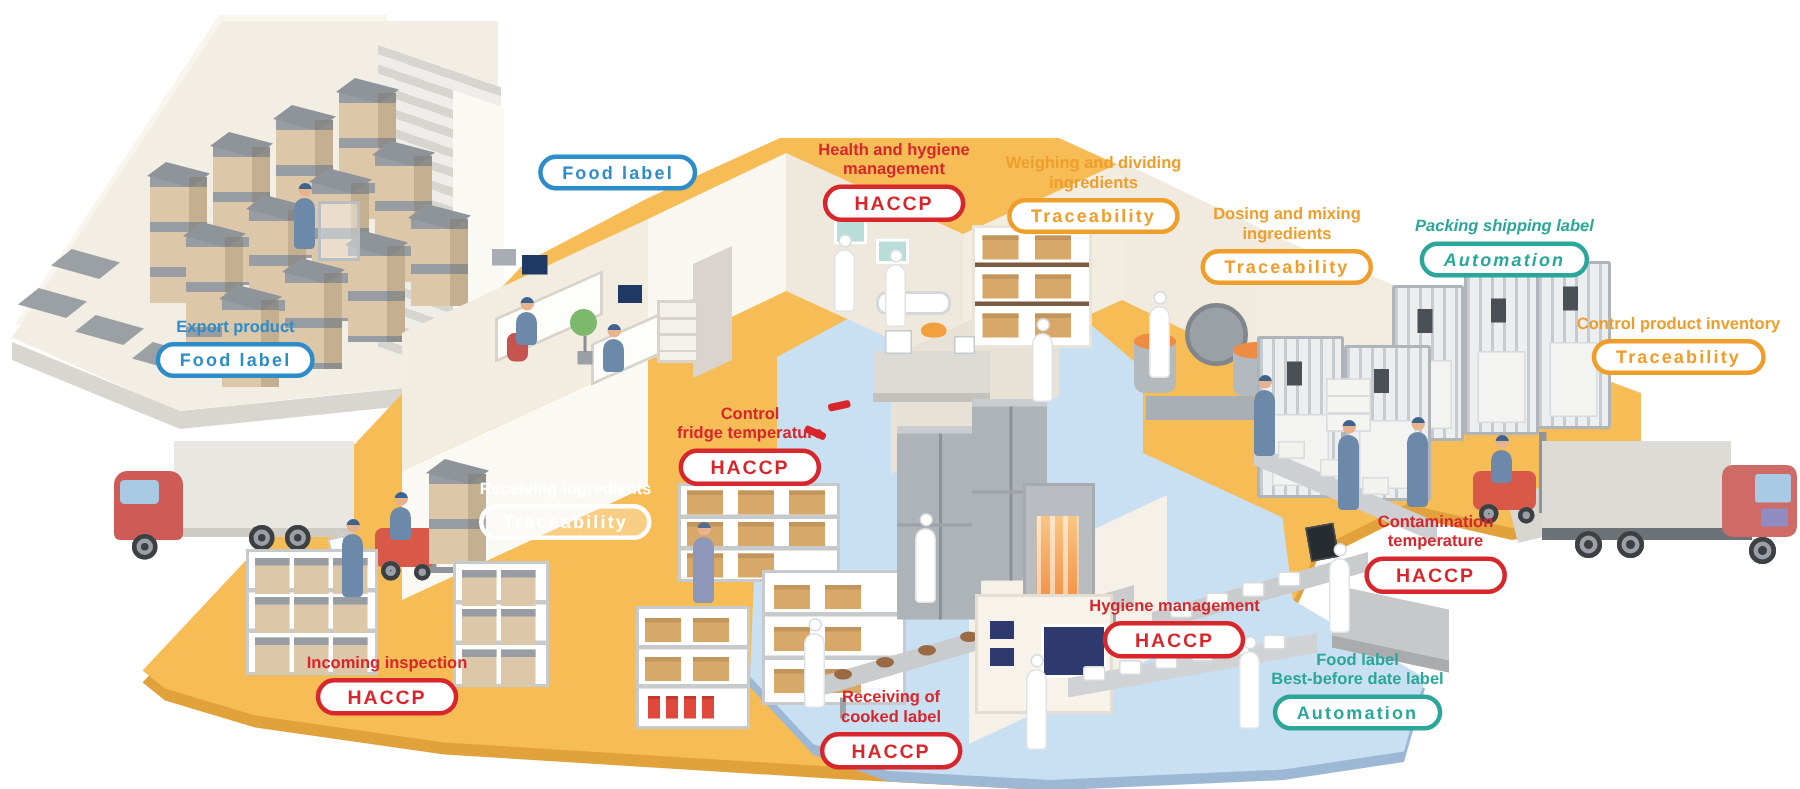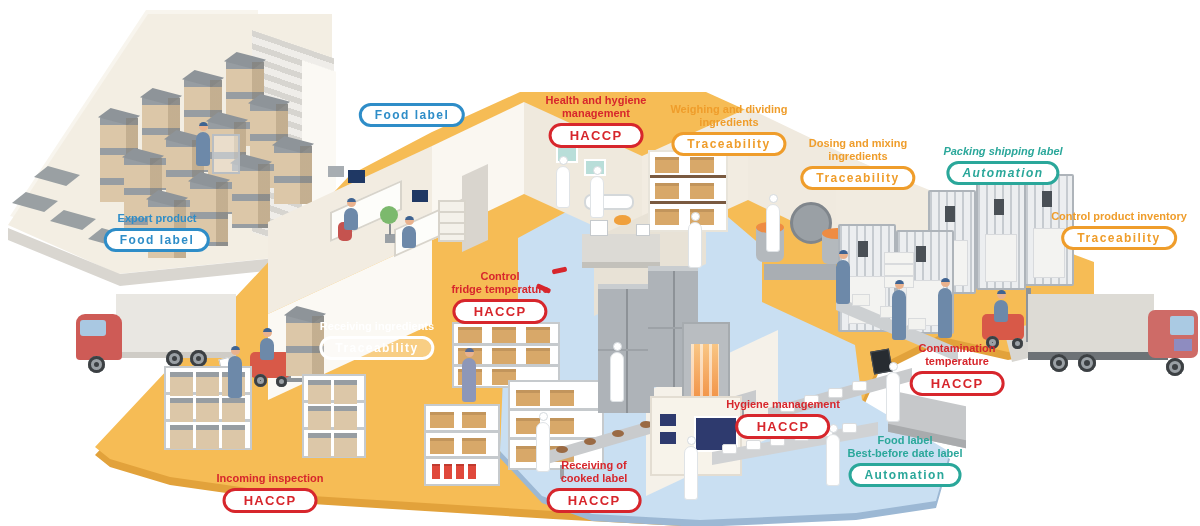--- a/index.html
+++ b/index.html
@@ -437,21 +437,21 @@
       <span>Control</span><br><span>fridge temperature</span>
     </div>
     <div class="pill haccp">HACCP</div>
   </div>
 
   <div class="lbl c-white" style="left:377px;top:320px;">
     <div class="cap"><span>Receiving ingredients</span></div>
     <div class="pill">Traceability</div>
   </div>
 
-  <div class="lbl c-red" style="left:270px;top:436px;margin-top:36px;">
+  <div class="lbl c-red" style="left:258px;top:436px;">
     <div class="cap"><span>Incoming inspection</span></div>
     <div class="pill haccp">HACCP</div>
   </div>
 
   <div class="lbl c-red" style="left:594px;top:459px;">
     <div class="cap">
       <span>Receiving of</span><br><span>cooked label</span>
     </div>
     <div class="pill haccp">HACCP</div>
   </div>

